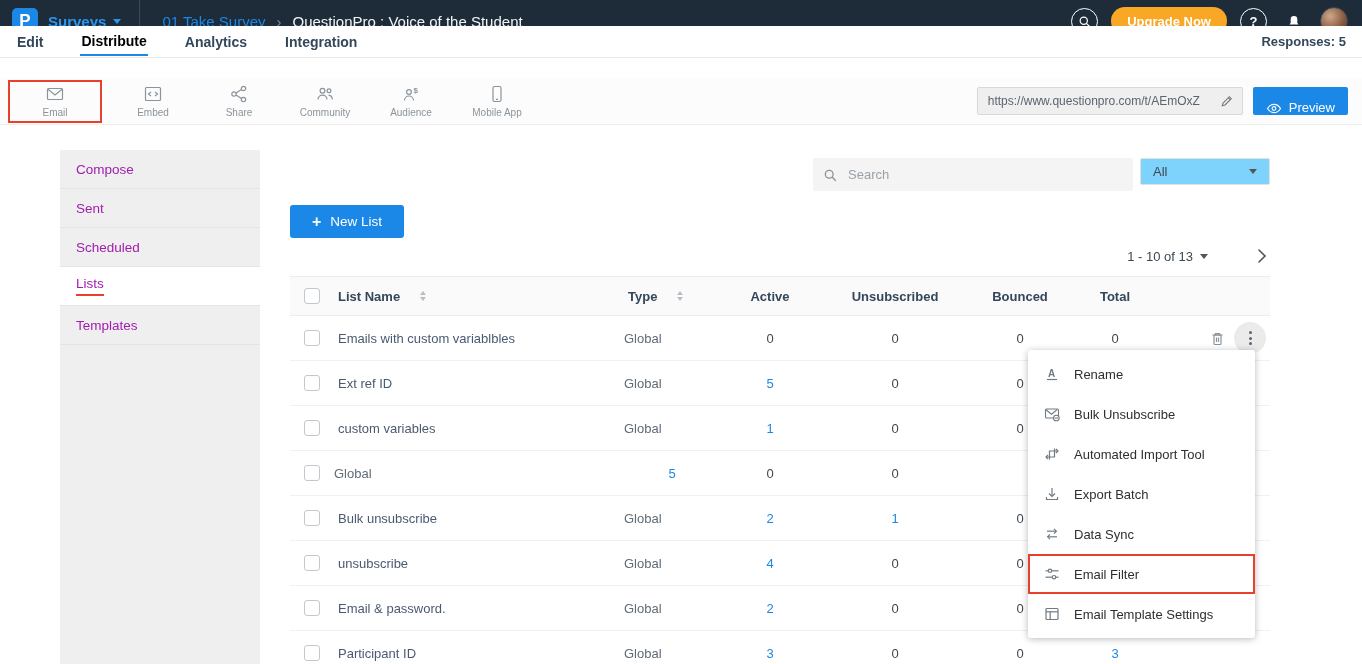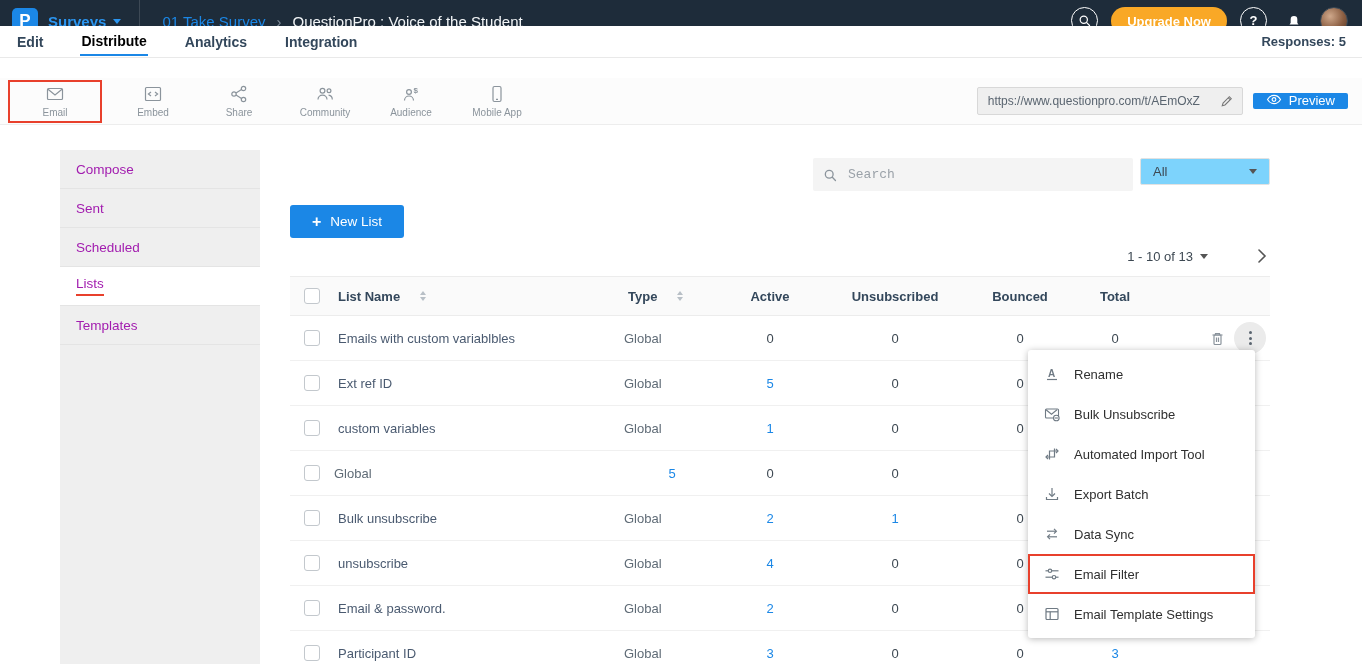--- a/index.html
+++ b/index.html
@@ -12,21 +12,21 @@
             display:flex; align-items:center; color:#fff; }
   .logo { width:26px; height:26px; background:#1b87e6; border-radius:5px; margin:0 10px 0 12px;
           display:flex; align-items:center; justify-content:center; font-weight:bold; font-size:17px; color:#fff; }
   .product { color:#2b96f1; font-size:15px; font-weight:bold; display:flex; align-items:center; gap:7px; cursor:pointer; }
   .caret { width:0; height:0; border-left:4px solid transparent; border-right:4px solid transparent;
            border-top:5px solid currentColor; display:inline-block; }
   .topbar-divider { width:1px; height:42px; background:rgba(255,255,255,.14); margin:0 22px 0 18px; }
   .crumb-survey { color:#1b87e6; font-size:15px; cursor:pointer; }
   .crumb-sep { color:#7f8c99; margin:0 11px; font-size:15px; }
   .crumb-title { color:#f2f5f7; font-size:15px; }
-  .topbar-right { margin-left:auto; display:flex; gap:13px; margin-right:14px; }
+  .topbar-right { margin-left:auto; display:flex; align-items:center; gap:13px; margin-right:14px; }
   .circle-btn { width:27px; height:27px; border:1.5px solid #fff; border-radius:50%;
                 display:flex; align-items:center; justify-content:center; cursor:pointer;
                 font-size:13px; font-weight:bold; color:#fff; background:transparent; }
   .upgrade { background:#f9a826; color:#fff; font-size:13px; font-weight:bold; padding:0 16px;
              height:28px; border-radius:15px; border:none; cursor:pointer; }
   .bell-wrap { width:27px; height:27px; display:flex; align-items:center; justify-content:center; cursor:pointer; }
   .avatar { width:28px; height:28px; border-radius:50%; border:1px solid #3c4a57;
             background:radial-gradient(circle at 35% 32%, #cfa88b 0%, #8a5d41 55%, #4e3525 100%); cursor:pointer; }
 
   
@@ -42,38 +42,38 @@
   .tool-item { display:flex; flex-direction:column; align-items:center; gap:3px;
                width:62px; color:#8b949c; font-size:10px; cursor:pointer; }
   .tool-item svg { stroke:#8b949c; }
   .tool-annotation { border:2px solid #e8402c; padding:2px 14px 3px; margin-right:20px; }
   .tool-plain { margin-right:24px; }
   .toolbar-right { margin-left:auto; display:flex; align-items:center; gap:10px; }
   .url-box { width:266px; height:28px; background:#efefef; border:1px solid #d8d8d8; border-radius:2px;
              display:flex; align-items:center; padding:0 8px; gap:6px; }
   .url-input { flex:1; min-width:0; border:none; background:transparent; outline:none;
                font-size:12px; color:#5a6570; font-family:"Liberation Sans",sans-serif; }
-  .preview-btn { height:16px; background:#1b87e6; color:#fff; border:none; border-radius:2px;
-                 font-size:13px; display:flex; align-items:flex-start; gap:7px; padding:0 13px; cursor:pointer; }
+  .preview-btn { height:28px; background:#1b87e6; color:#fff; border:none; border-radius:2px;
+                 font-size:13px; display:flex; align-items:flex-end; gap:7px; padding:0 13px; cursor:pointer; }
 
   
   .content { position:absolute; top:150px; left:60px; right:92px; bottom:0; display:flex; }
   .sidebar { width:200px; flex-shrink:0; background:#efefef; }
   .side-item { height:39px; display:flex; align-items:center; padding-left:16px; font-size:13.5px;
                color:#a21caf; border-bottom:1px solid #e4e4e4; cursor:pointer; }
   .side-item.active { background:#fff; }
   .side-item.active .side-label { border-bottom:2px solid #e8402c; padding-bottom:3px; }
 
   .main { flex:1; position:relative; padding-left:30px; }
 
   .controls { display:flex; justify-content:flex-end; gap:7px; margin-top:8px; }
   .search-box { width:320px; height:33px; background:#f4f4f4; border-radius:2px;
                 display:flex; align-items:center; padding:0 10px; gap:9px; }
   .search-input { border:none; background:transparent; outline:none; flex:1; font-size:13px; color:#333;
-                  font-family:Liberation Mono, monospace; }
+                  font-family:Liberation Sans, sans-serif; }
   .search-input::placeholder { color:#9aa1a8; }
   .all-select { width:130px; height:27px; background:#7dd3fc; border:1px solid #e2e2e2; border-radius:2px;
                 display:flex; align-items:center; padding:0 12px; font-size:13px; color:#3d4852; cursor:pointer; }
   .all-select .caret { margin-left:auto; color:#555; }
 
   .newlist-row { margin-top:14px; }
   .newlist-btn { background:#1b87e6; color:#fff; border:none; border-radius:3px; height:33px; padding:0 22px;
                  font-size:13.5px; display:inline-flex; align-items:center; gap:9px; cursor:pointer; }
   .newlist-btn .plus { font-size:16px; font-weight:bold; }
 

